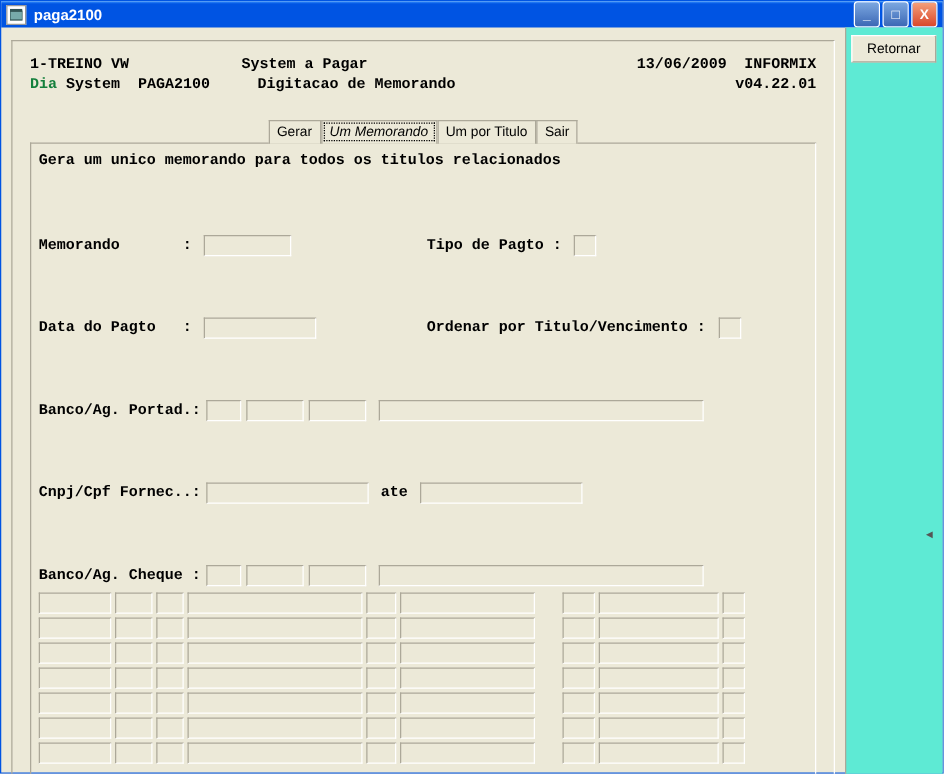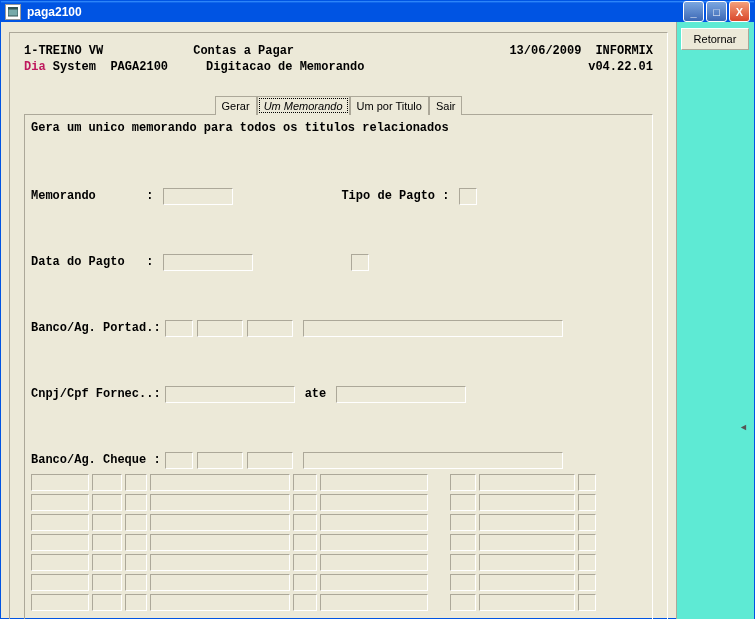--- a/index.html
+++ b/index.html
@@ -95,21 +95,21 @@
     border-top-color: #aca899;
     border-left-color: #aca899;
     padding: 10px 14px 14px 14px;
   }
   .hdr-row {
     display: flex;
     white-space: pre;
     line-height: 16px;
     color: #000;
   }
-  .dia { color: #be185d; }
+  .dia { color: #15803d; }
 
   .tabs-row {
     display: flex;
     margin-top: 20px;
     justify-content: center;
   }
   .tab {
     border: 1px solid #aca899;
     border-bottom: none;
     background: #ece9d8;
@@ -232,21 +232,21 @@
   </div>
 
   <div class="window-body">
     <div class="main-area">
 
       <div class="frame">
 
         <div class="hdr-row">
           <span class="lbl">1-TREINO VW</span>
           <span class="sp" style="width:90px"></span>
-          <span class="lbl">Contas a Pagar</span>
+          <span class="lbl">System a Pagar</span>
           <span class="sp" style="flex:1"></span>
           <span class="lbl">13/06/2009</span>
           <span class="sp" style="width:14px"></span>
           <span class="lbl">INFORMIX</span>
         </div>
         <div class="hdr-row">
           <span class="dia">Dia</span>
           <span class="lbl"> System  PAGA2100</span>
           <span class="sp" style="width:38px"></span>
           <span class="lbl">Digitacao de Memorando</span>
@@ -269,20 +269,21 @@
             <span class="sunken w-memo gap10"></span>
             <span class="sp" style="width:108px"></span>
             <span class="lbl">Tipo de Pagto :</span>
             <span class="sunken w-tiny gap10"></span>
           </div>
 
           <div class="form-row">
             <span class="lbl">Data do Pagto   :</span>
             <span class="sunken w-dt gap10"></span>
             <span class="sp" style="width:88px"></span>
+            <span class="lbl">Ordenar por Titulo/Vencimento :</span>
             <span class="sunken w-tiny gap10"></span>
           </div>
 
           <div class="form-row">
             <span class="lbl">Banco/Ag. Portad.:</span>
             <span class="sunken w-xs gap4"></span>
             <span class="sunken w-sm gap4"></span>
             <span class="sunken w-sm gap4"></span>
             <span class="sunken w-big gap10"></span>
           </div>

